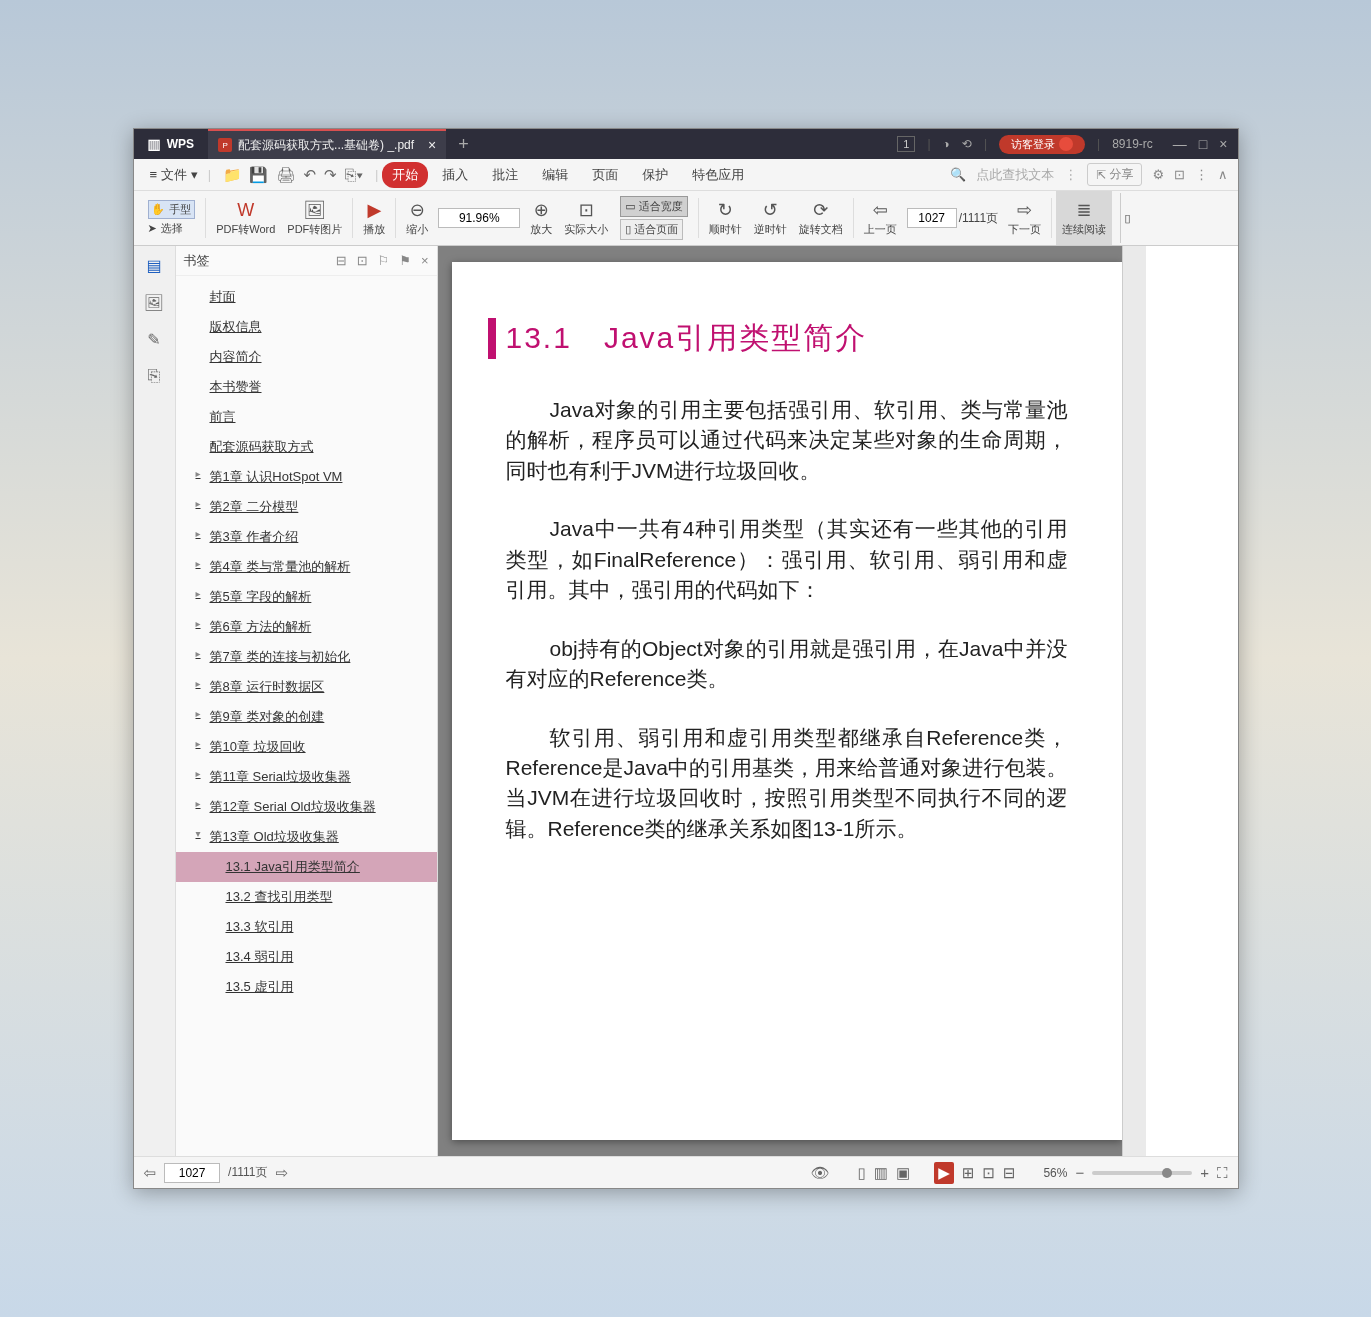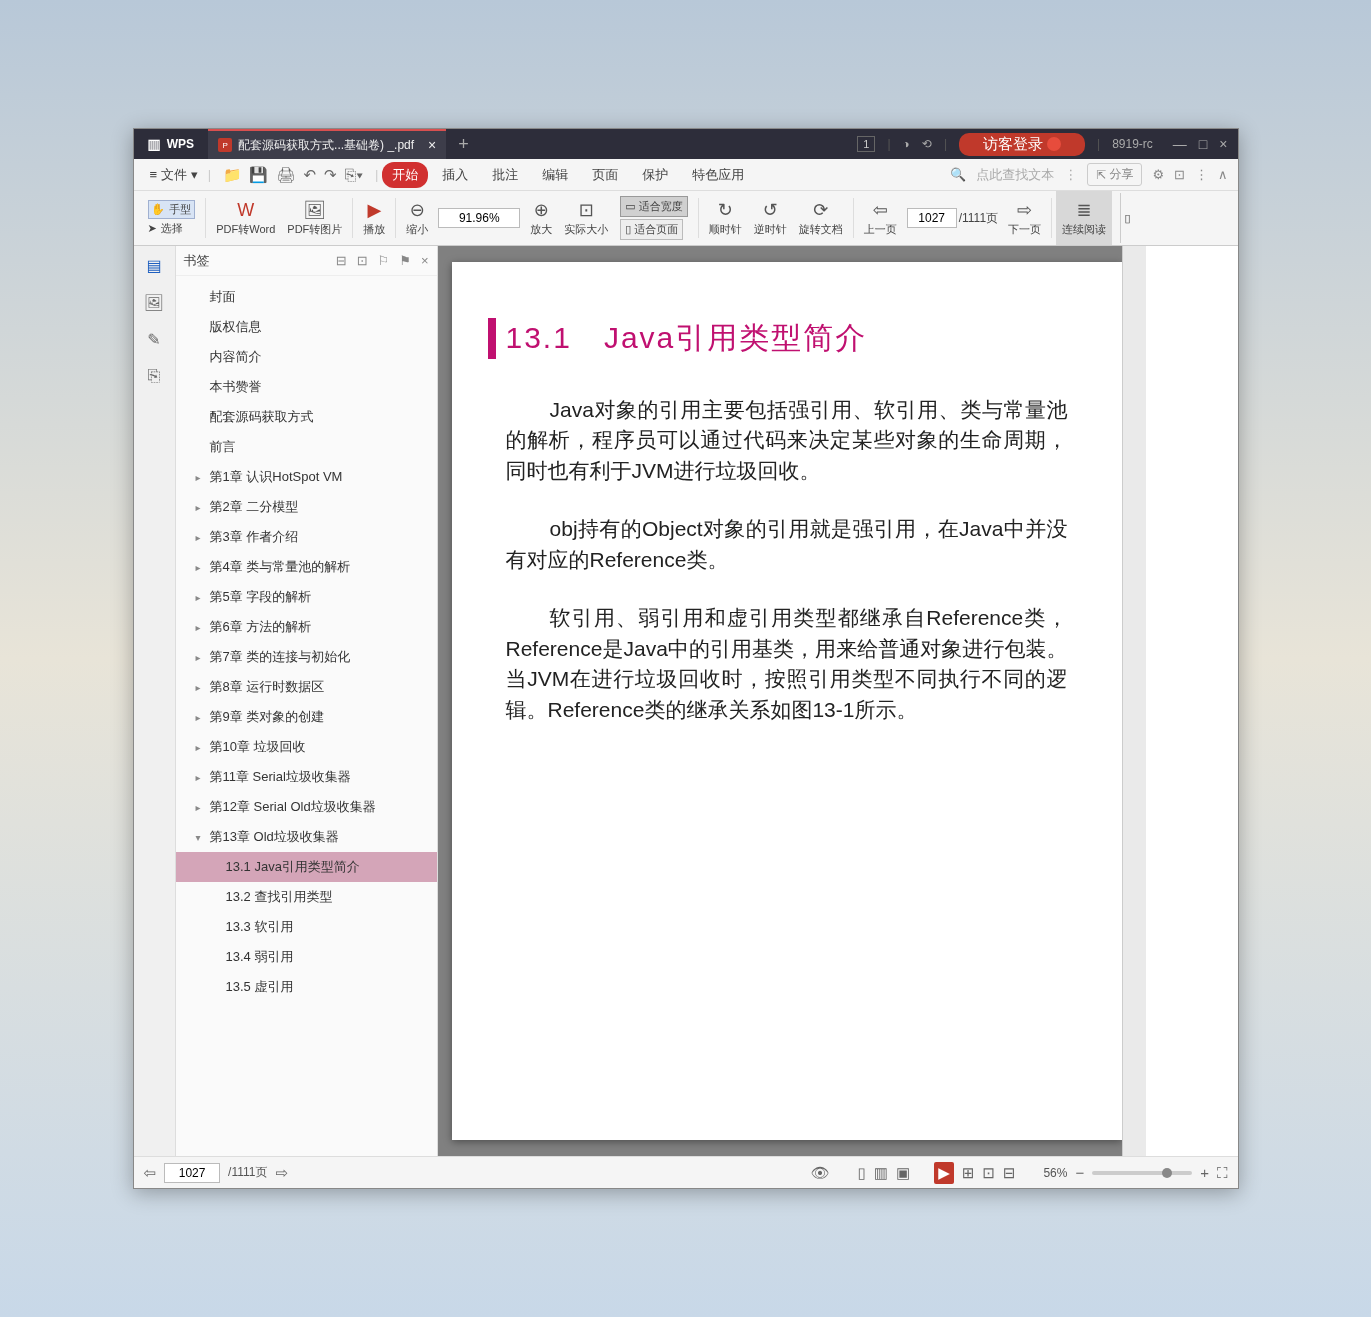--- a/index.html
+++ b/index.html
@@ -7,21 +7,21 @@
 .window { width: 1106px; height: 1061px; background: #fff; border: 1px solid #888; box-shadow: 0 4px 20px rgba(0,0,0,0.3); display: flex; flex-direction: column; }
 .titlebar { height: 30px; background: #2d2d3a; display: flex; align-items: center; color: #ccc; font-size: 12px; }
 .wps-logo { padding: 0 14px; display: flex; align-items: center; gap: 6px; font-weight: bold; color: #fff; height: 100%; }
 .tab { height: 100%; background: #3d3d4a; display: flex; align-items: center; padding: 0 10px; gap: 6px; color: #eee; font-size: 12px; border-top: 2px solid #d85050; }
 .tab-pdf-icon { width: 14px; height: 14px; background: #c0392b; border-radius: 2px; display: flex; align-items: center; justify-content: center; font-size: 8px; color: #fff; }
 .tab-close { margin-left: 8px; font-size: 14px; cursor: pointer; }
 .tab-add { padding: 0 12px; font-size: 18px; color: #aaa; cursor: pointer; }
 .titlebar-spacer { flex: 1; }
 .titlebar-right { display: flex; align-items: center; gap: 12px; padding: 0 10px; color: #aaa; font-size: 12px; }
 .badge-box { border: 1px solid #666; padding: 1px 5px; font-size: 11px; color: #ccc; }
-.login-btn { background: #c0392b; color: #fff; padding: 2px 24px; border-radius: 10px; font-size: 15px; display: flex; align-items: center; gap: 4px; }
+.login-btn { background: #c0392b; color: #fff; padding: 2px 12px; border-radius: 10px; font-size: 11px; display: flex; align-items: center; gap: 4px; }
 .login-avatar { width: 14px; height: 14px; background: #e74c3c; border-radius: 50%; }
 .win-ctl { display: flex; gap: 12px; margin-left: 8px; font-size: 14px; }
 .sep { color: #555; }
 
 .menubar { height: 32px; background: #f5f5f5; border-bottom: 1px solid #ddd; display: flex; align-items: center; padding: 0 10px; font-size: 13px; color: #444; gap: 4px; }
 .menu-file { display: flex; align-items: center; gap: 4px; padding: 3px 6px; }
 .menu-icons { display: flex; gap: 8px; margin: 0 8px; color: #666; font-size: 15px; }
 .menu-tab { padding: 4px 10px; font-size: 13px; cursor: pointer; }
 .menu-tab.active { background: #d13030; color: #fff; border-radius: 12px; }
 .menubar-right { margin-left: auto; display: flex; align-items: center; gap: 10px; color: #888; font-size: 13px; }
@@ -42,21 +42,21 @@
 
 .main { flex: 1; display: flex; overflow: hidden; }
 .left-rail { width: 42px; background: #f0f0f0; border-right: 1px solid #ddd; display: flex; flex-direction: column; align-items: center; padding-top: 10px; gap: 18px; color: #666; font-size: 16px; }
 .rail-item { cursor: pointer; }
 .rail-item.active { color: #2060c0; }
 
 .bookmark-panel { width: 262px; background: #fafafa; border-right: 1px solid #ddd; display: flex; flex-direction: column; }
 .bm-header { height: 30px; display: flex; align-items: center; padding: 0 8px; font-size: 13px; color: #444; gap: 8px; border-bottom: 1px solid #eee; }
 .bm-hdr-icons { margin-left: auto; display: flex; gap: 10px; color: #888; font-size: 13px; }
 .bm-list { flex: 1; overflow-y: auto; font-size: 13px; color: #333; padding: 6px 0; }
-.bm-item { padding: 6px 0 6px 20px; cursor: pointer; display: flex; align-items: center; gap: 4px; }
+.bm-item { padding: 6px 0 6px 20px; cursor: pointer; display: flex; align-items: flex-start; gap: 4px; text-decoration: underline; }
 .bm-item.lvl1 { padding-left: 20px; }
 .bm-item.lvl2 { padding-left: 36px; }
 .bm-item.selected { background: #d4a5b8; }
 .bm-chevron { width: 10px; font-size: 10px; color: #888; }
 .doc-scroll { flex: 1; background: #808080; padding: 16px 0 16px 14px; overflow: hidden; position: relative; }
 .right-rail { width: 24px; background: #eaeaea; border-left: 1px solid #ccc; }
 .doc-wrap { display: flex; height: 100%; }
 .page { background: #fff; width: 670px; height: 100%; box-shadow: 0 2px 8px rgba(0,0,0,0.4); padding: 56px 54px; position: relative; }
 .sect-title { color: #c01070; font-size: 30px; font-weight: normal; letter-spacing: 2px; border-left: 8px solid #c01070; padding-left: 10px; margin-left: -18px; margin-bottom: 36px; }
 .para { font-size: 21px; line-height: 1.45; color: #222; margin-bottom: 28px; text-indent: 2.1em; text-align: justify; }
@@ -243,25 +243,25 @@
           <div class="bm-item lvl1">
             <span class="bm-chevron"></span>
             <span>内容简介</span>
           </div>
           <div class="bm-item lvl1">
             <span class="bm-chevron"></span>
             <span>本书赞誉</span>
           </div>
           <div class="bm-item lvl1">
             <span class="bm-chevron"></span>
+            <span>前言</span>
+          </div>
+          <div class="bm-item lvl1">
+            <span class="bm-chevron"></span>
             <span>配套源码获取方式</span>
-          </div>
-          <div class="bm-item lvl1">
-            <span class="bm-chevron"></span>
-            <span>前言</span>
           </div>
           <div class="bm-item lvl1">
             <span class="bm-chevron">▸</span>
             <span>第1章 认识HotSpot VM</span>
           </div>
           <div class="bm-item lvl1">
             <span class="bm-chevron">▸</span>
             <span>第2章 二分模型</span>
           </div>
           <div class="bm-item lvl1">
@@ -329,20 +329,21 @@
             <span>13.5 虚引用</span>
           </div>
         </div>
     </div>
 
     <div class="doc-wrap">
       <div class="doc-scroll">
         <div class="page">
           <h2 class="sect-title">13.1　Java引用类型简介</h2>
           <p class="para">Java对象的引用主要包括强引用、软引用、类与常量池的解析，程序员可以通过代码来决定某些对象的生命周期，同时也有利于JVM进行垃圾回收。</p>
+          <p class="para">Java中一共有4种引用类型（其实还有一些其他的引用类型，如FinalReference）：强引用、软引用、弱引用和虚引用。其中，强引用的代码如下：</p>
           <p class="para">obj持有的Object对象的引用就是强引用，在Java中并没有对应的Reference类。</p>
           <p class="para">软引用、弱引用和虚引用类型都继承自Reference类，Reference是Java中的引用基类，用来给普通对象进行包装。当JVM在进行垃圾回收时，按照引用类型不同执行不同的逻辑。Reference类的继承关系如图13-1所示。</p>
         </div>
       </div>
       <div class="right-rail"></div>
     </div>
   </div>
 
   <div class="statusbar">
     <span class="st-icon">⇦</span>

